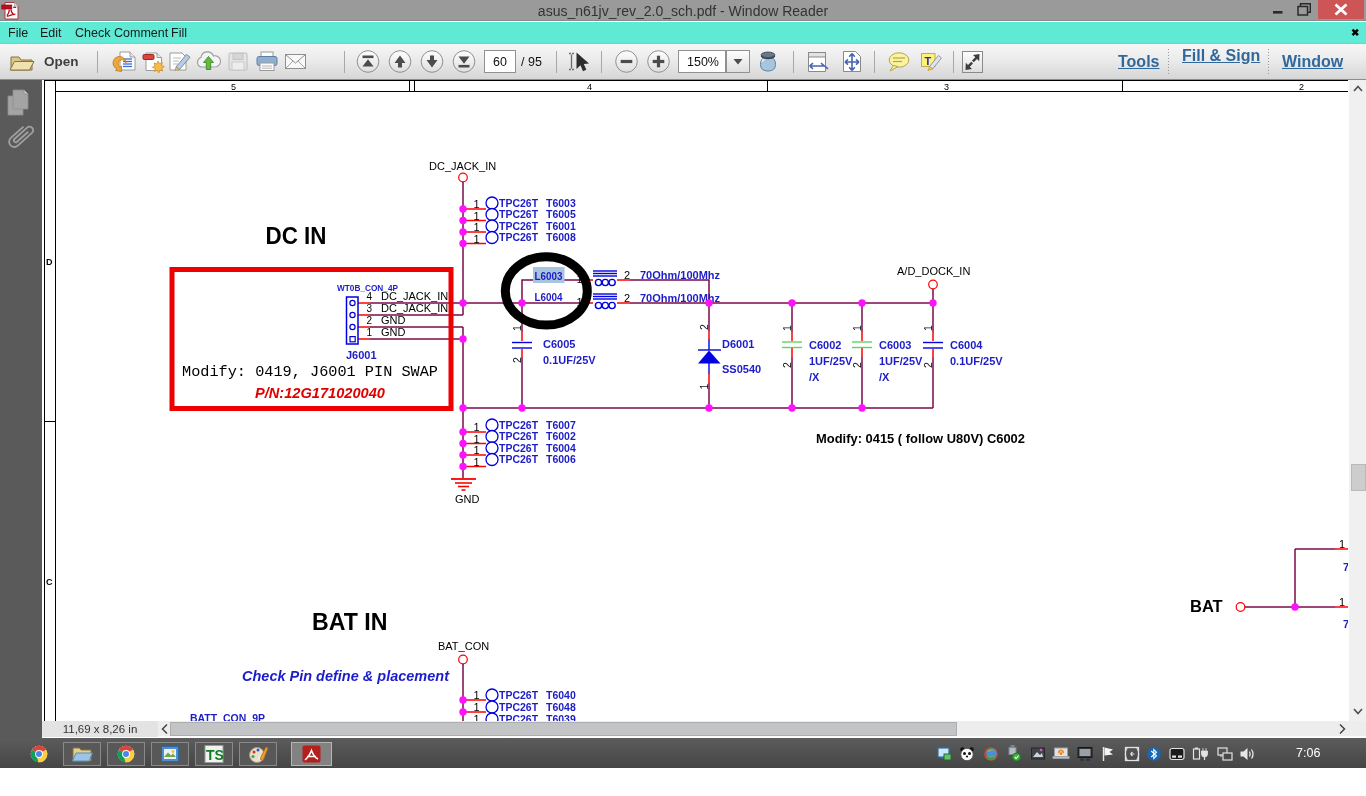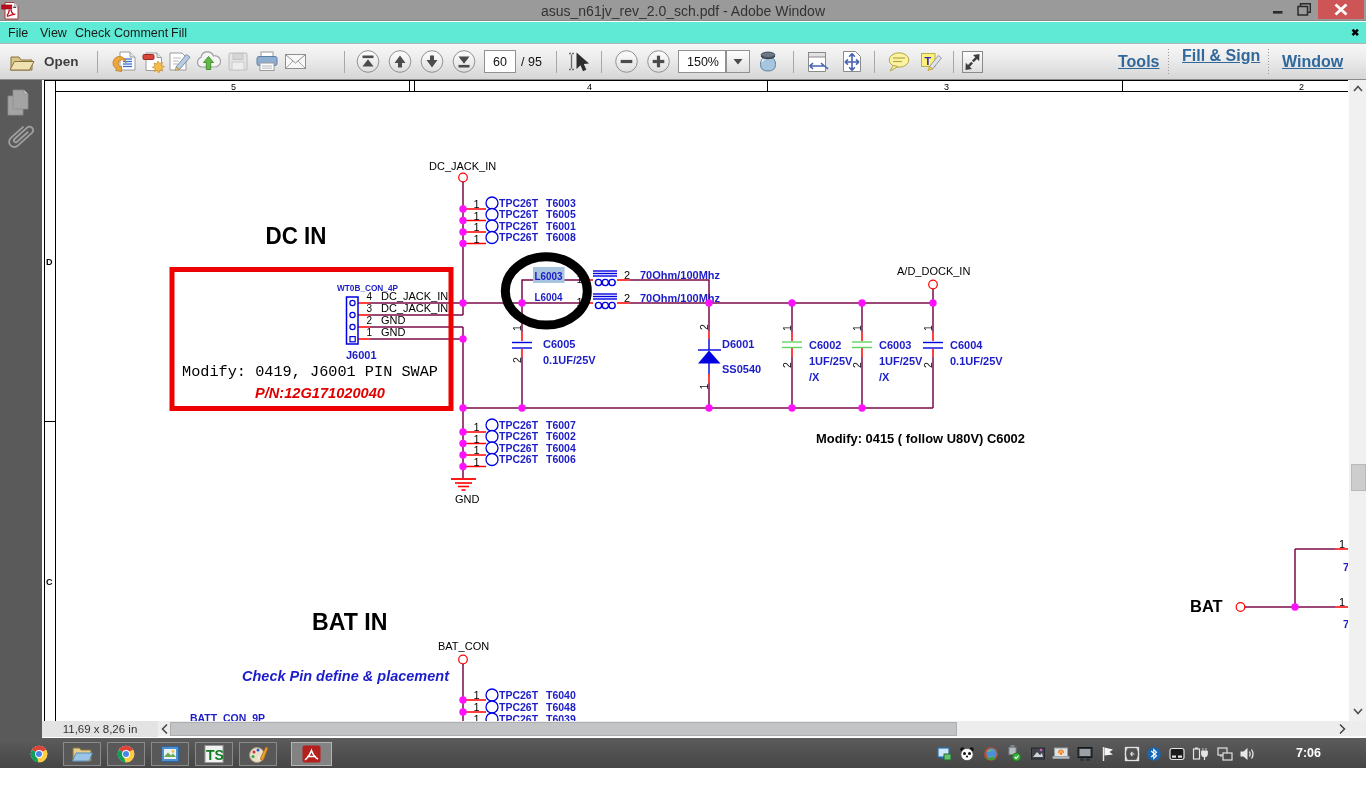--- a/index.html
+++ b/index.html
@@ -40,48 +40,48 @@
   #sizebox { left:0px; top:0px; width:116px; height:16px; background:#e3e3e3;
     font-size:11.5px; color:#333; text-align:center; line-height:16px; }
   #sidebar2 { left:0; top:721px; width:42px; height:16px; background:#5a5a5a; }
   #hthumb { left:128px; top:1px; width:787px; height:14px; background:#c2c4c6; border:1px solid #adaeb0;}
 
   
   #taskbar { left:0; top:738px; width:1366px; height:30px;
     background:linear-gradient(#5c5c5c,#454545); }
   .tbox { position:absolute; top:4px; width:38px; height:24px;
     border:1px solid #8a8a8a; background:#585858; }
-  #clock { left:1296px; top:8px; width:50px; color:#fff; font-size:12.5px;font-weight:bold; }
+  #clock { left:1296px; top:8px; width:50px; color:#fff; font-size:12.5px; }
 </style>
 </head>
 <body>
 <div id="stage">
 
   <div class="abs" id="titlebar"></div>
-  <div class="abs" id="title-text">asus_n61jv_rev_2.0_sch.pdf - Adobe Window</div>
+  <div class="abs" id="title-text">asus_n61jv_rev_2.0_sch.pdf - Window Reader</div>
   <div class="abs" id="btn-close"></div>
   <svg class="abs" style="left:0;top:0" width="1366" height="22">
 
     <path d="M5 2.5 h9.5 l3.5 3.5 v13 h-13 z" fill="#fdfdfd" stroke="#a03030" stroke-width="0.9"></path>
     <path d="M14.5 2.5 v3.5 h3.5" fill="#e8e8e8" stroke="#999" stroke-width="0.7"></path>
     <rect x="1.8" y="5" width="10" height="4" fill="#c00a1e" stroke="#8c0a16" stroke-width="0.7"></rect>
     <line x1="13.2" y1="7.3" x2="16.2" y2="7.3" stroke="#333" stroke-width="1.2"></line>
     <path d="M10.8 9.5 c0.6 2.5 1.4 4 2.8 5.2 m-6.6 1.8 c2.4 -1 5.6 -2.2 8.4 -2.4 m-6 -4.4 c-0.3 2.4 -1.2 4.6 -2.4 6" stroke="#c00a1e" stroke-width="1.3" fill="none"></path>
 
     <rect x="1273" y="11" width="9.5" height="2.6" fill="#2b2b2b"></rect>
 
     <rect x="1298" y="6.5" width="9.5" height="8.5" fill="none" stroke="#2b2b2b" stroke-width="1.5"></rect>
     <path d="M1300.5 6.5 L1300.5 3.8 L1310.3 3.8 L1310.3 12.2 L1307.5 12.2" fill="none" stroke="#2b2b2b" stroke-width="1.4"></path>
 
     <path d="M1335.5 4.5 L1346.5 14.5 M1346.5 4.5 L1335.5 14.5" stroke="#fff" stroke-width="2.8"></path>
   </svg>
 
   <div class="abs" id="menubar">
     <span style="left:8px">File</span>
-    <span style="left:40px">View</span>
+    <span style="left:40px">Edit</span>
     <span style="left:75px">Check</span>
     <span style="left:114px">Comment</span>
     <span style="left:171px">Fill</span>
     <span style="left:1351px; top:5px; font-weight:bold; font-size:10px; color:#000">✖</span>
   </div>
 
   <div class="abs" id="toolbar">
     <div class="tsep" style="left:97px"></div>
     <div class="tsep" style="left:344px"></div>
     <div class="tsep" style="left:556px"></div>

